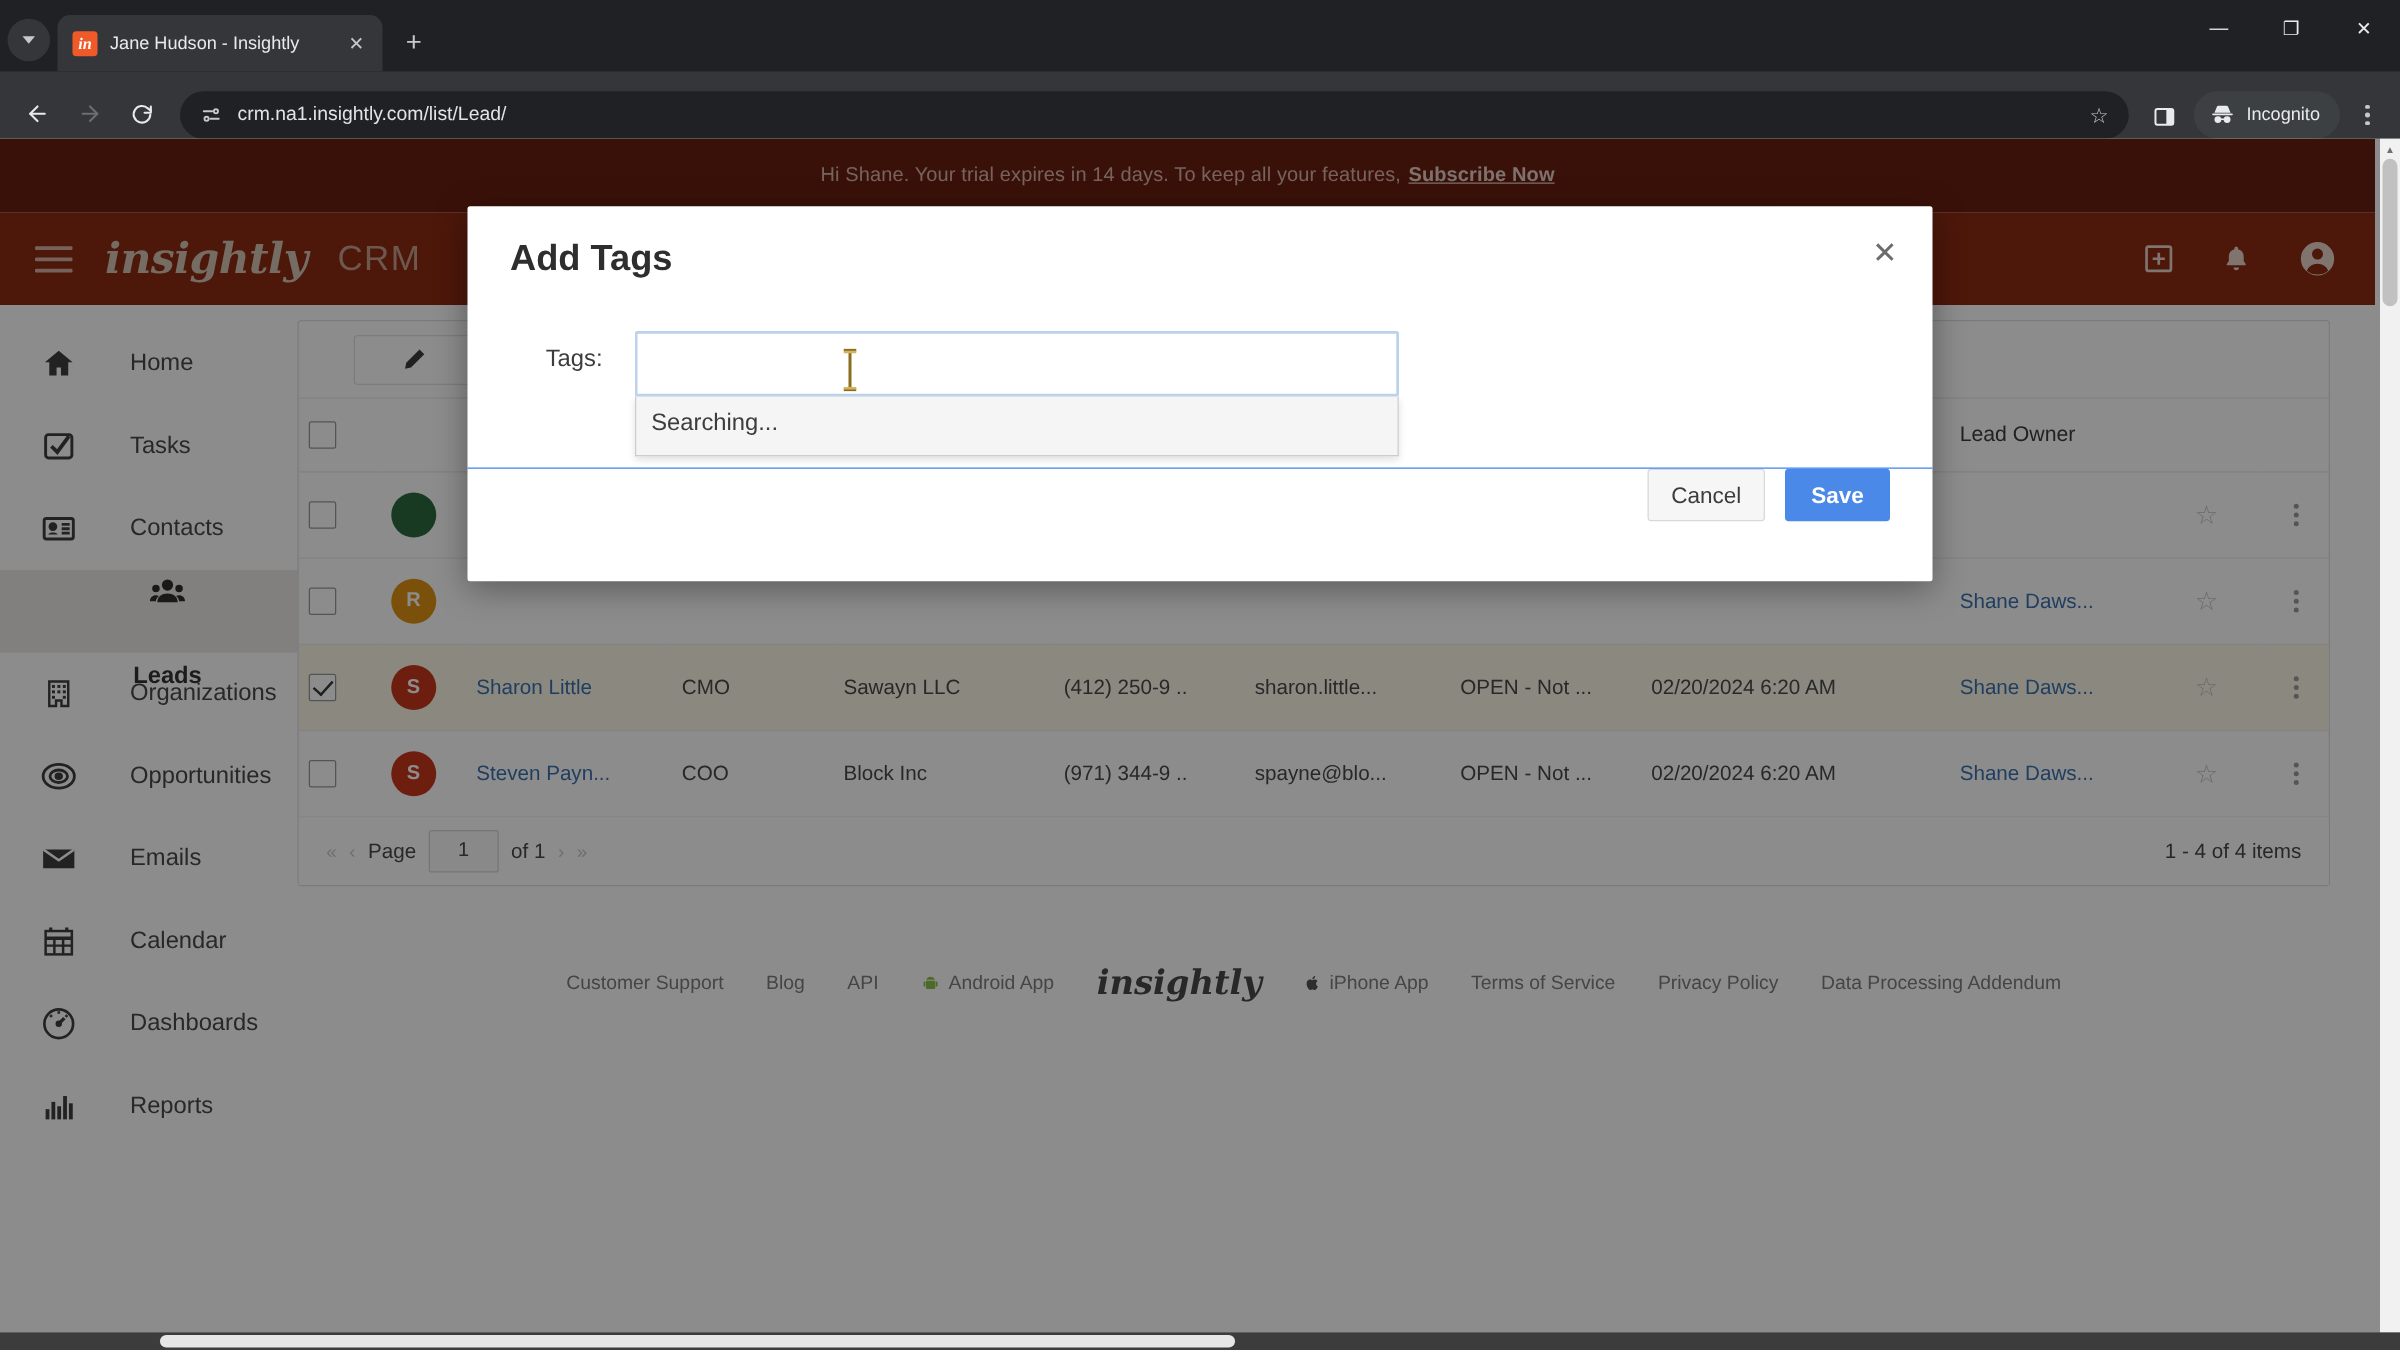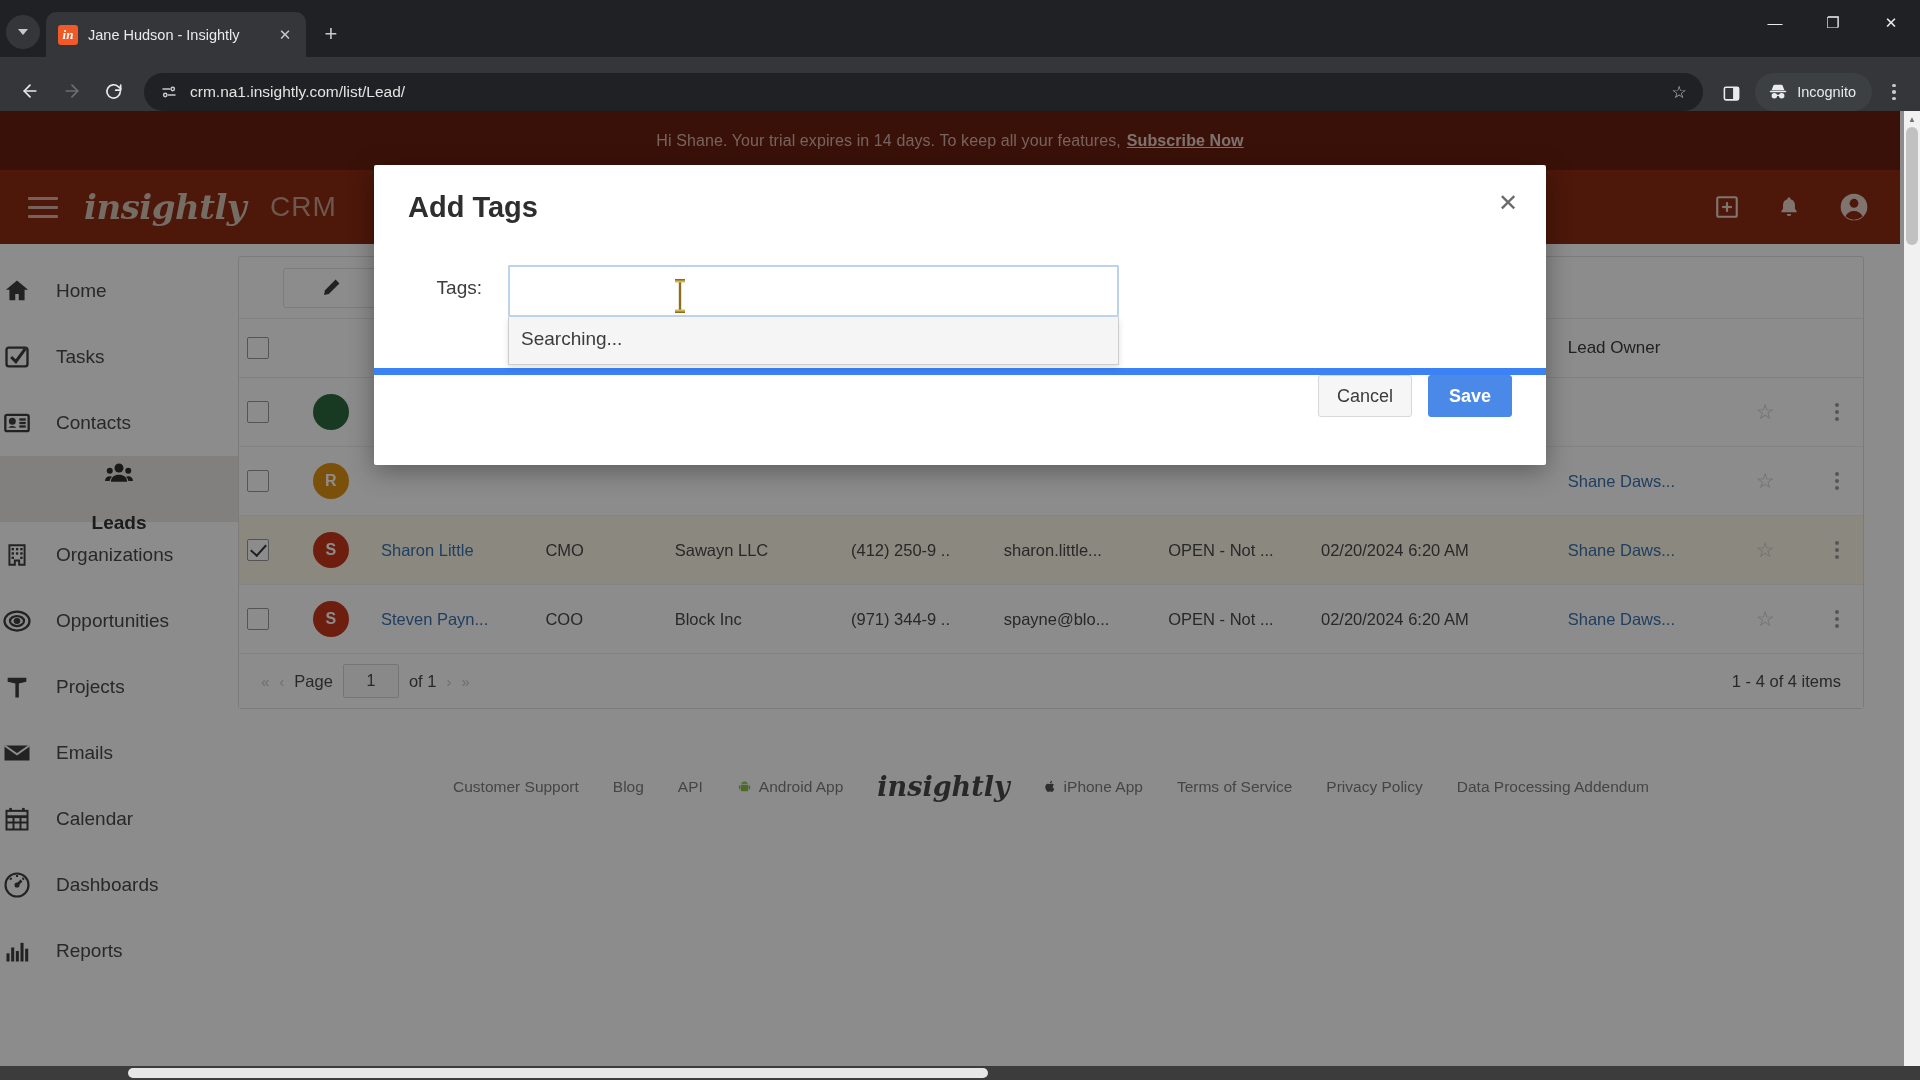--- a/index.html
+++ b/index.html
@@ -79,21 +79,21 @@
   }
   .crm-label { color:#c89e8c; font-size:28px; margin-left:24px; letter-spacing:1px; }
   .hdr-right { position:absolute; right:30px; display:flex; align-items:center; gap:36px; }
   .hdr-ico { color:#e9d3c8; cursor:pointer; display:flex; align-items:center; justify-content:center; }
 
   .body-wrap { display:flex; background:#fff; }
 
   
   .sidebar { width:238px; flex:0 0 238px; background:#fff; padding-top:14px; }
   .side-item {
-    height:66px; display:flex; align-items:center; gap:22px; cursor:pointer;
+    height:66px; display:flex; align-items:center; padding-left:30px; gap:40px; cursor:pointer;
     color:#4a4a4a; font-size:19px;
   }
   .side-item.active { background:#eceae6; font-weight:bold; color:#333;flex-direction:column; }
   .side-ico { width:34px; height:34px; flex:0 0 34px; display:flex; align-items:center; justify-content:center; color:#3f3f3f; }
 
   
   .content { flex:1; padding: 12px 36px 0 0; }
   .panel { border:1px solid #e0e0e0; border-radius:3px; background:#fff; margin-left:0; }
   .panel-toolbar { height:62px; display:flex; align-items:center; padding:0 14px; gap:6px; border-bottom:1px solid #ececec;}
   .tool-box { width:96px; height:40px; border:1px solid #e2e2e2; border-radius:3px; display:flex; align-items:center; justify-content:center; cursor:pointer;}
@@ -137,21 +137,21 @@
 
   
   .scrim { position:absolute; left:0; top:0; width:1920px; height:955px; background:rgba(0,0,0,0.45); }
   .modal {
     position:absolute; left:374px; top:54px; width:1172px; background:#fff;
     box-shadow: 0 6px 26px rgba(0,0,0,0.35); border-radius:2px;
   }
   .modal-head { padding: 26px 30px 0 34px; position:relative; height:78px; }
   .modal-title { font-size:29px; font-weight:bold; color:#2e2e2e; }
   .modal-x { position:absolute; right:28px; top:26px; font-size:24px; color:#6c6c6c; cursor:pointer; line-height:1; }
-  .modal-body { padding: 22px 16px 0 34px; height:132px; border-bottom:7px solid #3b82f6; position:relative; }
+  .modal-body { padding: 22px 16px 0 34px; height:132px; border-bottom:1px solid #3b82f6; position:relative; }
   .field-row { display:flex; align-items:flex-start; gap:26px; }
   .field-label { width:74px; text-align:right; font-size:19px; color:#3c3c3c; padding-top:12px; flex:0 0 74px; }
   .tag-stack { width:611px; position:relative; }
   .tag-input {
     width:100%; height:52px; border:1px solid #9fbcdc; outline:2px solid #bcd3ea; outline-offset:-2px;
     border-radius:2px; background:#fff;
   }
   .tag-drop {
     width:100%; background:#f5f5f5; border:1px solid #cdcdcd; border-top:none;
     font-size:19px; color:#3c3c3c; padding: 11px 12px 14px 12px; box-shadow: 0 3px 6px rgba(0,0,0,0.12);
@@ -359,28 +359,20 @@
             <span class="side-ico">
               <svg width="30" height="30" viewBox="0 0 24 24" fill="none" stroke="#3f3f3f" stroke-width="1.8">
                   <ellipse cx="12" cy="12" rx="10" ry="7.6"></ellipse>
                   <ellipse cx="12" cy="12" rx="5.6" ry="4"></ellipse>
                   <ellipse cx="12" cy="12" rx="1.8" ry="1.5" fill="#3f3f3f"></ellipse>
                 </svg>
             </span>
             <span>Opportunities</span>
           </div>
 
-          <div class="side-item">
-            <span class="side-ico">
-              <svg width="28" height="28" viewBox="0 0 24 24" fill="#3f3f3f">
-                  <path d="M4 4h16v3.5l-6.4 1.6V21h-3V9.1L4 7.5z"></path>
-                </svg>
-            </span>
-            <span>Projects</span>
-          </div>
 
           <div class="side-item">
             <span class="side-ico">
               <svg width="30" height="30" viewBox="0 0 24 24" fill="#3f3f3f">
                   <path d="M2 6h20v12H2z"></path>
                   <path d="M2 6l10 7 10-7" fill="none" stroke="#fff" stroke-width="1.6"></path>
                 </svg>
             </span>
             <span>Emails</span>
           </div>

